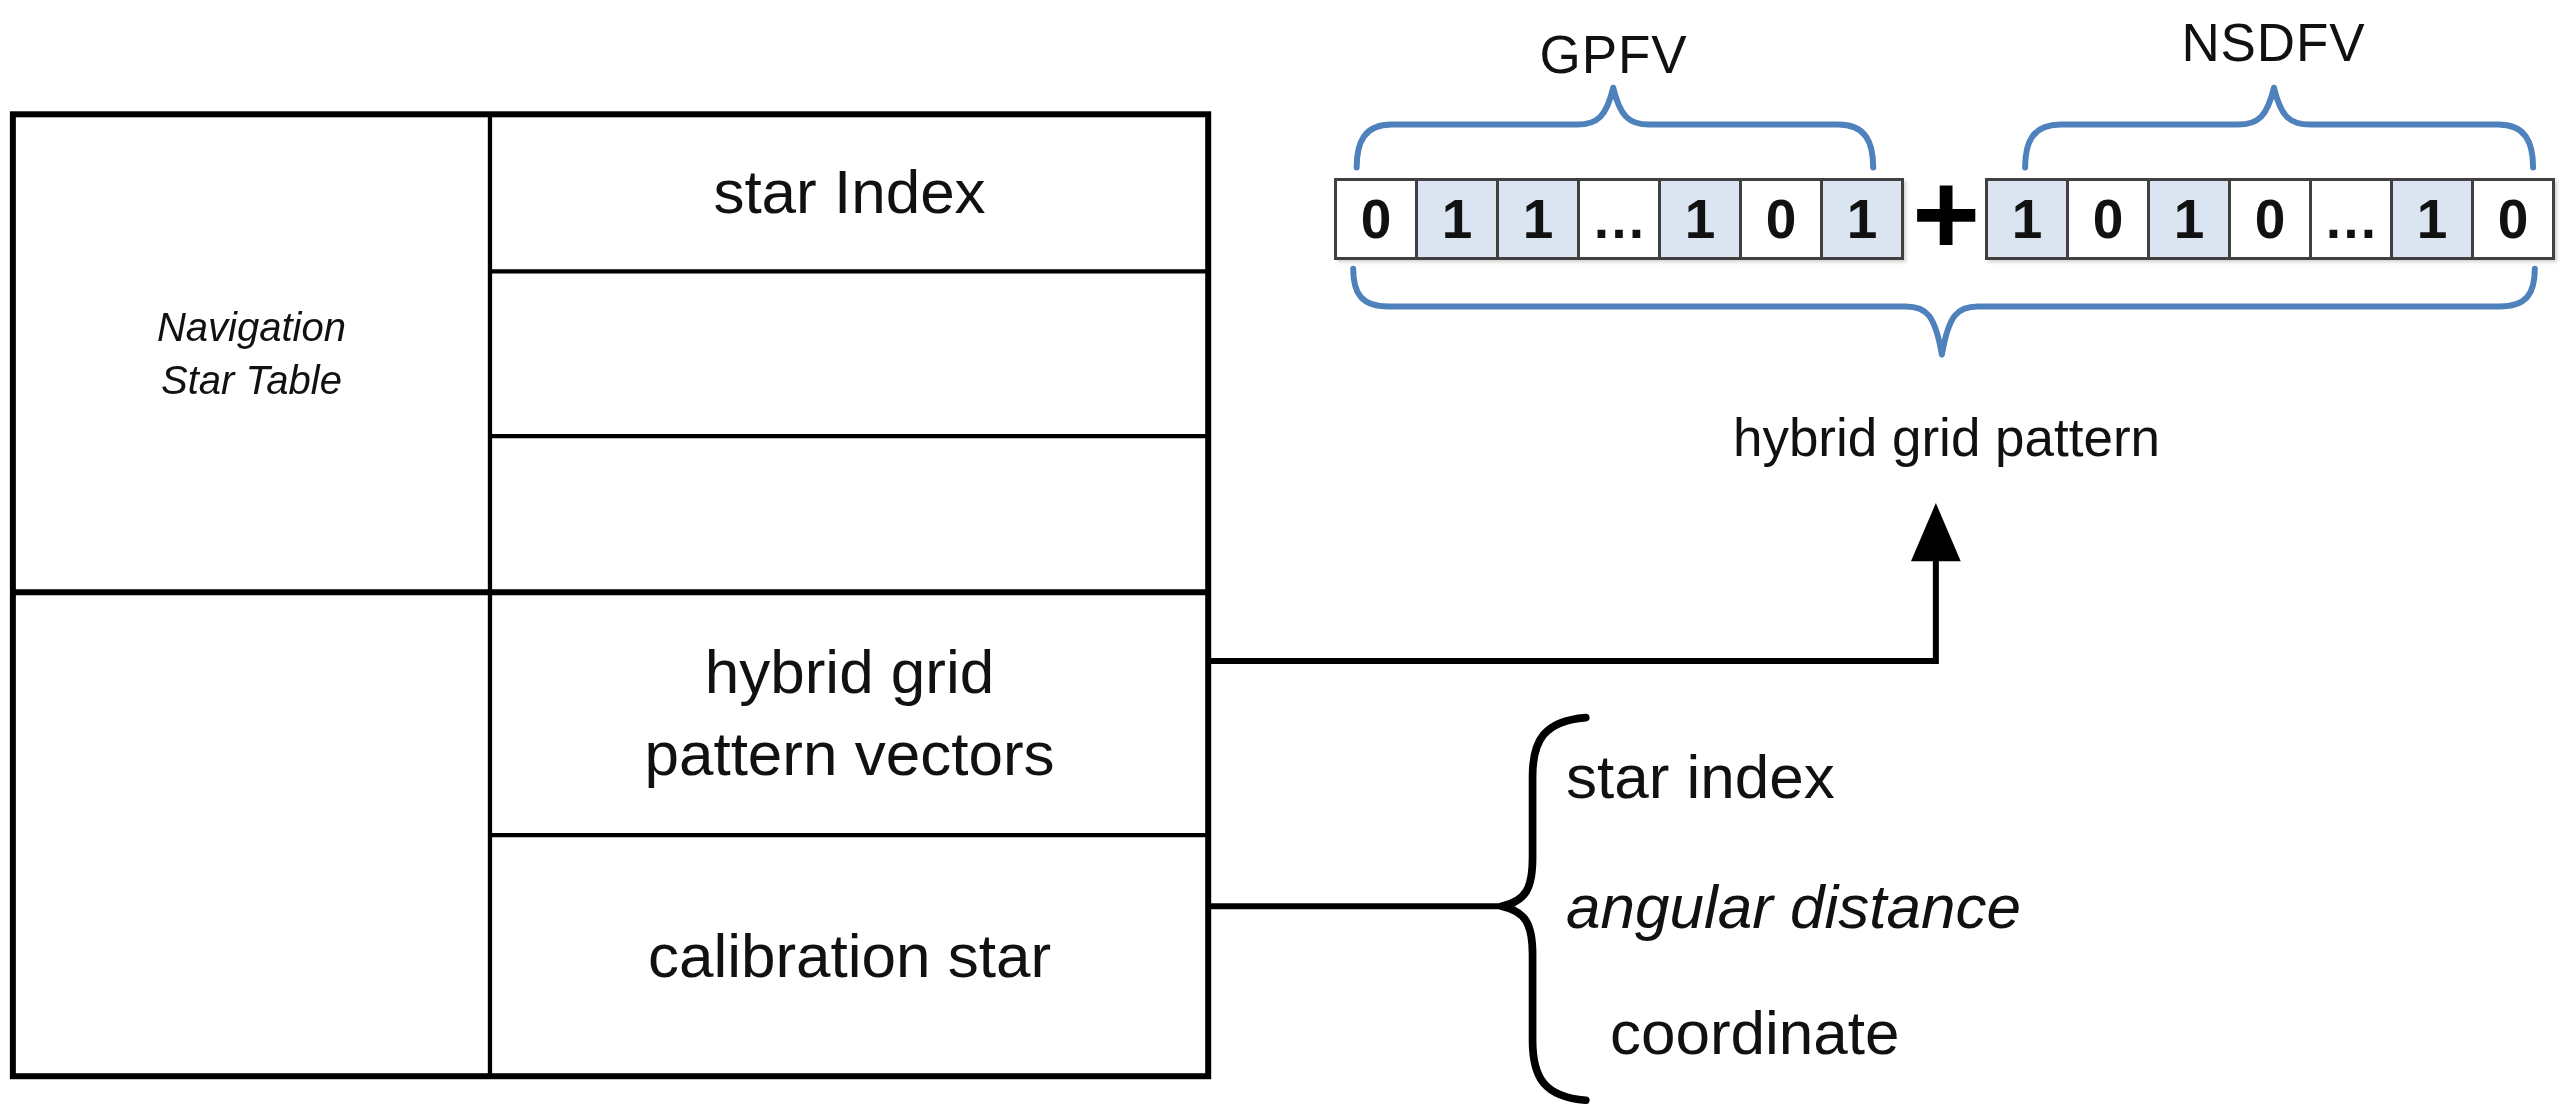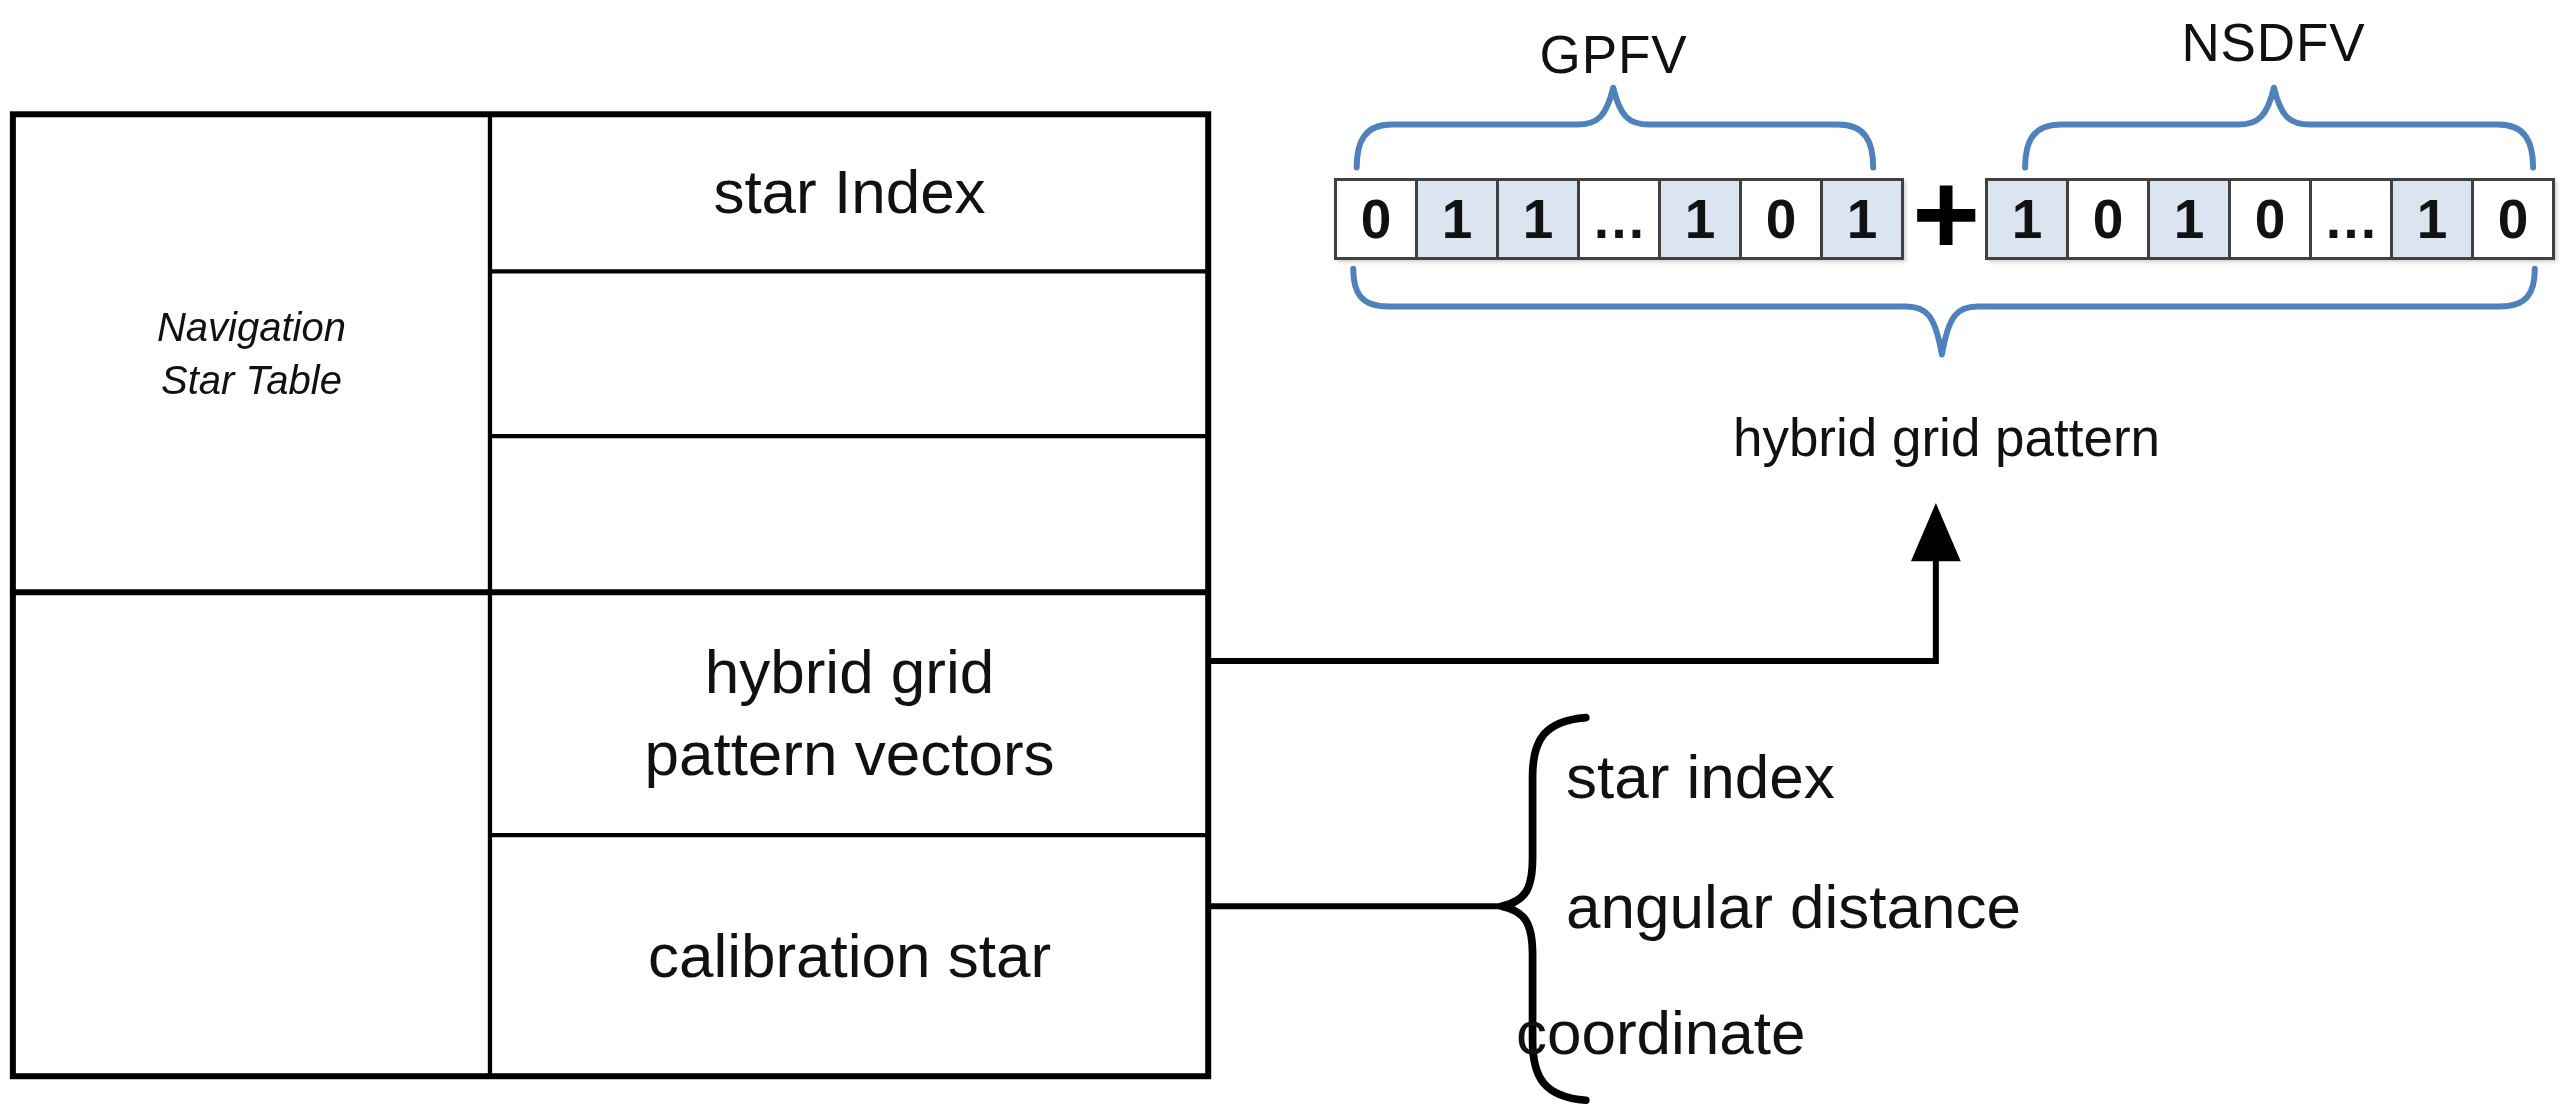--- a/index.html
+++ b/index.html
@@ -112,17 +112,17 @@
     <div class="bit on">1</div>
     <div class="bit">0</div>
     <div class="bit">…</div>
     <div class="bit on">1</div>
     <div class="bit">0</div>
   </div>
 
   <div class="txt resultLabel" style="left:1646px;top:403px;width:601px;height:70px;">hybrid grid pattern</div>
 
   <div class="txt listTxt left" style="left:1566px;top:738px;width:652px;height:77px;">star index</div>
-  <div class="txt listTxt left" style="left:1566px;top:868px;width:652px;height:77px;">angular distance</div>
-  <div class="txt listTxt left" style="left:1516px;top:994px;width:652px;height:77px;">coordinate</div>
+  <div class="txt listTxt left" style="left:1566px;top:868px;width:652px;height:77px;font-style:italic;">angular distance</div>
+  <div class="txt listTxt left" style="left:1610px;top:994px;width:652px;height:77px;">coordinate</div>
 
 </div>
 
 
 </body></html>

